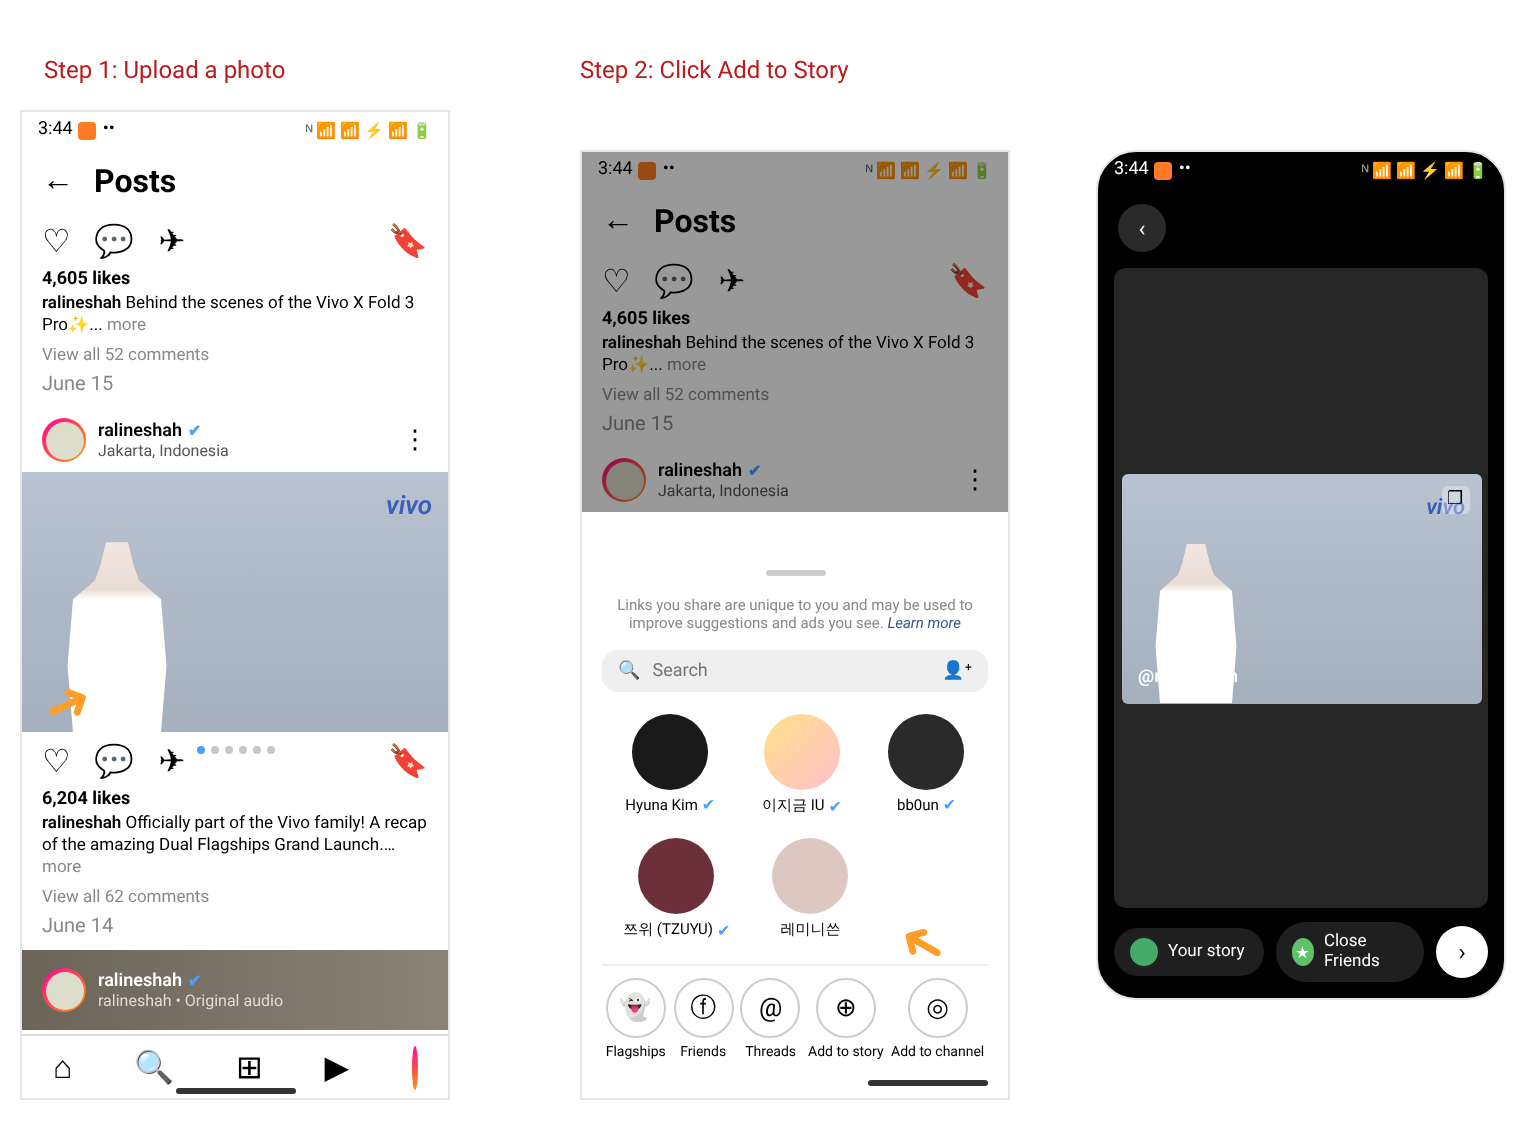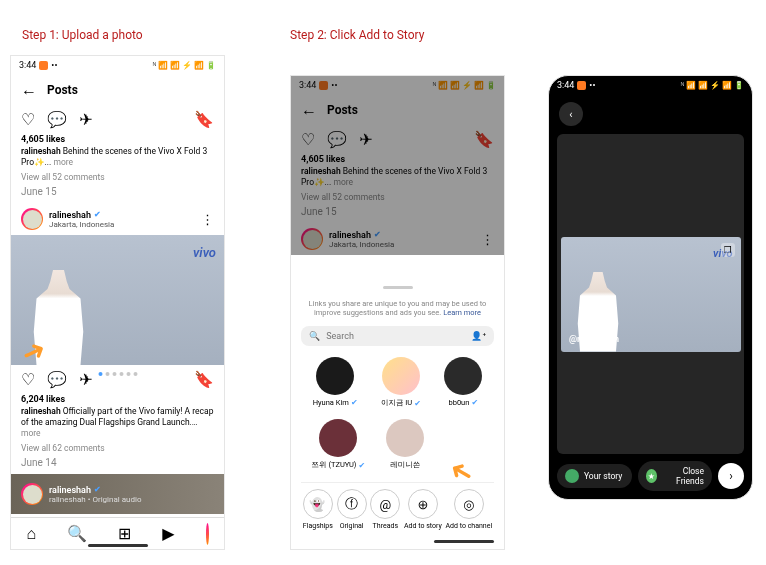--- a/index.html
+++ b/index.html
@@ -10,21 +10,21 @@
 .phone{position:absolute;background:#fff;border:1px solid #e5e5e5;overflow:hidden;font-size:9px;color:#000;}
 .phone1{left:10px;top:55px;width:215px;height:495px;}
 .phone2{left:290px;top:75px;width:215px;height:475px;}
 .phone3{left:548px;top:75px;width:205px;height:425px;background:#000;border-radius:20px;}
 .status-bar{display:flex;justify-content:space-between;padding:4px 8px;font-size:9px;height:18px;}
 .status-left{display:flex;align-items:center;gap:3px;}
 .status-right{display:flex;align-items:center;gap:1px;font-size:8px;color:#555;}
 .orange-sq{width:9px;height:9px;background:#ff7a22;border-radius:2px;display:inline-block;}
 .header{display:flex;align-items:center;padding:6px 10px;gap:10px;}
 .back-arrow{font-size:16px;}
-.posts-title{font-size:12px;font-weight:700;}
+.posts-title{font-size:16px;font-weight:700;}
 .actions-row{display:flex;justify-content:space-between;padding:5px 10px;}
 .actions-left{display:flex;gap:12px;font-size:16px;}
 .likes{padding:0 10px;font-weight:700;font-size:9px;}
 .caption{padding:2px 10px;font-size:8.5px;line-height:1.3;}
 .username{font-weight:600;}
 .more-link{color:#888;}
 .comments-link{padding:2px 10px;color:#888;font-size:8.5px;}
 .date{padding:2px 10px 6px;color:#888;font-size:10px;}
 .profile-row{display:flex;align-items:center;padding:5px 10px;gap:6px;}
 .avatar{width:22px;height:22px;border-radius:50%;background:linear-gradient(135deg,#f09,#f90);padding:1.5px;}
@@ -44,21 +44,21 @@
 .reel-strip{padding:5px 10px;display:flex;align-items:center;gap:6px;position:relative;height:40px;background:linear-gradient(90deg,#6b6458,#8a8378);}
 .reel-strip .profile-name{color:#fff;}
 .audio{font-size:8px;color:#ddd;}
 .bottom-nav{position:absolute;bottom:0;left:0;right:0;height:32px;display:flex;justify-content:space-around;align-items:center;border-top:1px solid #ddd;background:#fff;}
 .nav-icon{font-size:16px;}
 .home-ind{position:absolute;bottom:2px;left:50%;transform:translateX(-50%);width:60px;height:3px;background:#333;border-radius:2px;}
 .overlay{position:absolute;inset:0;background:rgba(0,0,0,0.4);}
 .sheet{position:absolute;bottom:0;left:0;right:0;background:#fff;border-radius:14px 14px 0 0;padding:8px 10px 0;}
 .sheet-handle{width:30px;height:3px;background:#ccc;border-radius:2px;margin:0 auto 6px;}
 .privacy{font-size:7.5px;color:#888;text-align:center;padding:4px 6px;}
-.learn-more{color:#385898;}
+.learn-more{color:#385898;font-style:italic;}
 .search-box{display:flex;align-items:center;gap:6px;background:#efefef;border-radius:8px;padding:5px 8px;margin:5px 0 8px;}
 .search-box input{border:none;background:transparent;font-size:9px;flex:1;outline:none;}
 .friends-row{display:flex;justify-content:space-around;padding:3px 0 8px;}
 .friend{display:flex;flex-direction:column;align-items:center;gap:3px;}
 .friend-av{width:38px;height:38px;border-radius:50%;background:#333;}
 .friend-name{font-size:7.5px;display:flex;align-items:center;gap:2px;}
 .share-row{display:flex;justify-content:space-around;padding:6px 0 8px;border-top:1px solid #eee;margin-top:4px;}
 .share-item{display:flex;flex-direction:column;align-items:center;gap:3px;}
 .share-ic{width:30px;height:30px;border-radius:50%;border:1px solid #ccc;display:flex;align-items:center;justify-content:center;font-size:13px;}
 .share-label{font-size:7px;text-align:center;}
@@ -66,21 +66,21 @@
 .arrow1{left:22px;top:335px;}
 .arrow2{left:450px;top:455px;transform:rotate(30deg) scaleX(-1);}
 .phone3 .status-bar{color:#fff;}
 .dark-header{display:flex;justify-content:space-between;align-items:center;padding:8px 10px;}
 .circle-btn{width:24px;height:24px;border-radius:50%;background:#2a2a2a;color:#fff;display:flex;align-items:center;justify-content:center;font-size:11px;}
 .dark-right{display:flex;gap:6px;}
 .story-canvas{background:#262626;margin:0 8px;border-radius:6px;height:320px;position:relative;display:flex;align-items:center;justify-content:center;}
 .story-img{width:180px;height:115px;position:relative;background:linear-gradient(180deg,#b8c2d0 0%,#a5b0bf 100%);border-radius:3px;}
 .stack-ic{position:absolute;right:6px;top:6px;width:14px;height:14px;background:rgba(255,255,255,0.35);border-radius:3px;display:flex;align-items:center;justify-content:center;font-size:9px;}
 .story-tag{position:absolute;left:12px;top:200px;color:#fff;font-size:9px;font-weight:600;}
-.dark-bottom{position:absolute;bottom:8px;left:8px;right:8px;display:flex;align-items:center;gap:6px;text-align:right;}
+.dark-bottom{position:absolute;bottom:8px;left:8px;right:8px;display:flex;align-items:center;gap:6px;}
 .pill{flex:1;background:#1f1f1f;border-radius:16px;padding:5px 8px;display:flex;align-items:center;gap:5px;color:#fff;font-size:8.5px;}
 .pill-av{width:14px;height:14px;border-radius:50%;background:#5ec269;display:flex;align-items:center;justify-content:center;font-size:8px;}
 .pill-green .pill-av{background:#5ec269;}
 .next-btn{width:26px;height:26px;border-radius:50%;background:#fff;display:flex;align-items:center;justify-content:center;font-size:12px;}
 .actions-row.rel{position:relative;}
 </style>
 </head>
 <body>
 
 <div class="step-label step1">Step 1: Upload a  photo</div>
@@ -263,21 +263,21 @@
           <div class="friend-name">x</div>
         </div>
     </div>
     <div class="share-row">
       <div class="share-item">
           <div class="share-ic">👻</div>
           <div class="share-label">Flagships</div>
         </div>
       <div class="share-item">
           <div class="share-ic">ⓕ</div>
-          <div class="share-label">Original</div>
+          <div class="share-label">Friends</div>
         </div>
       <div class="share-item">
           <div class="share-ic">@</div>
           <div class="share-label">Threads</div>
         </div>
       <div class="share-item">
           <div class="share-ic">⊕</div>
           <div class="share-label">Add to story</div>
         </div>
       <div class="share-item">

